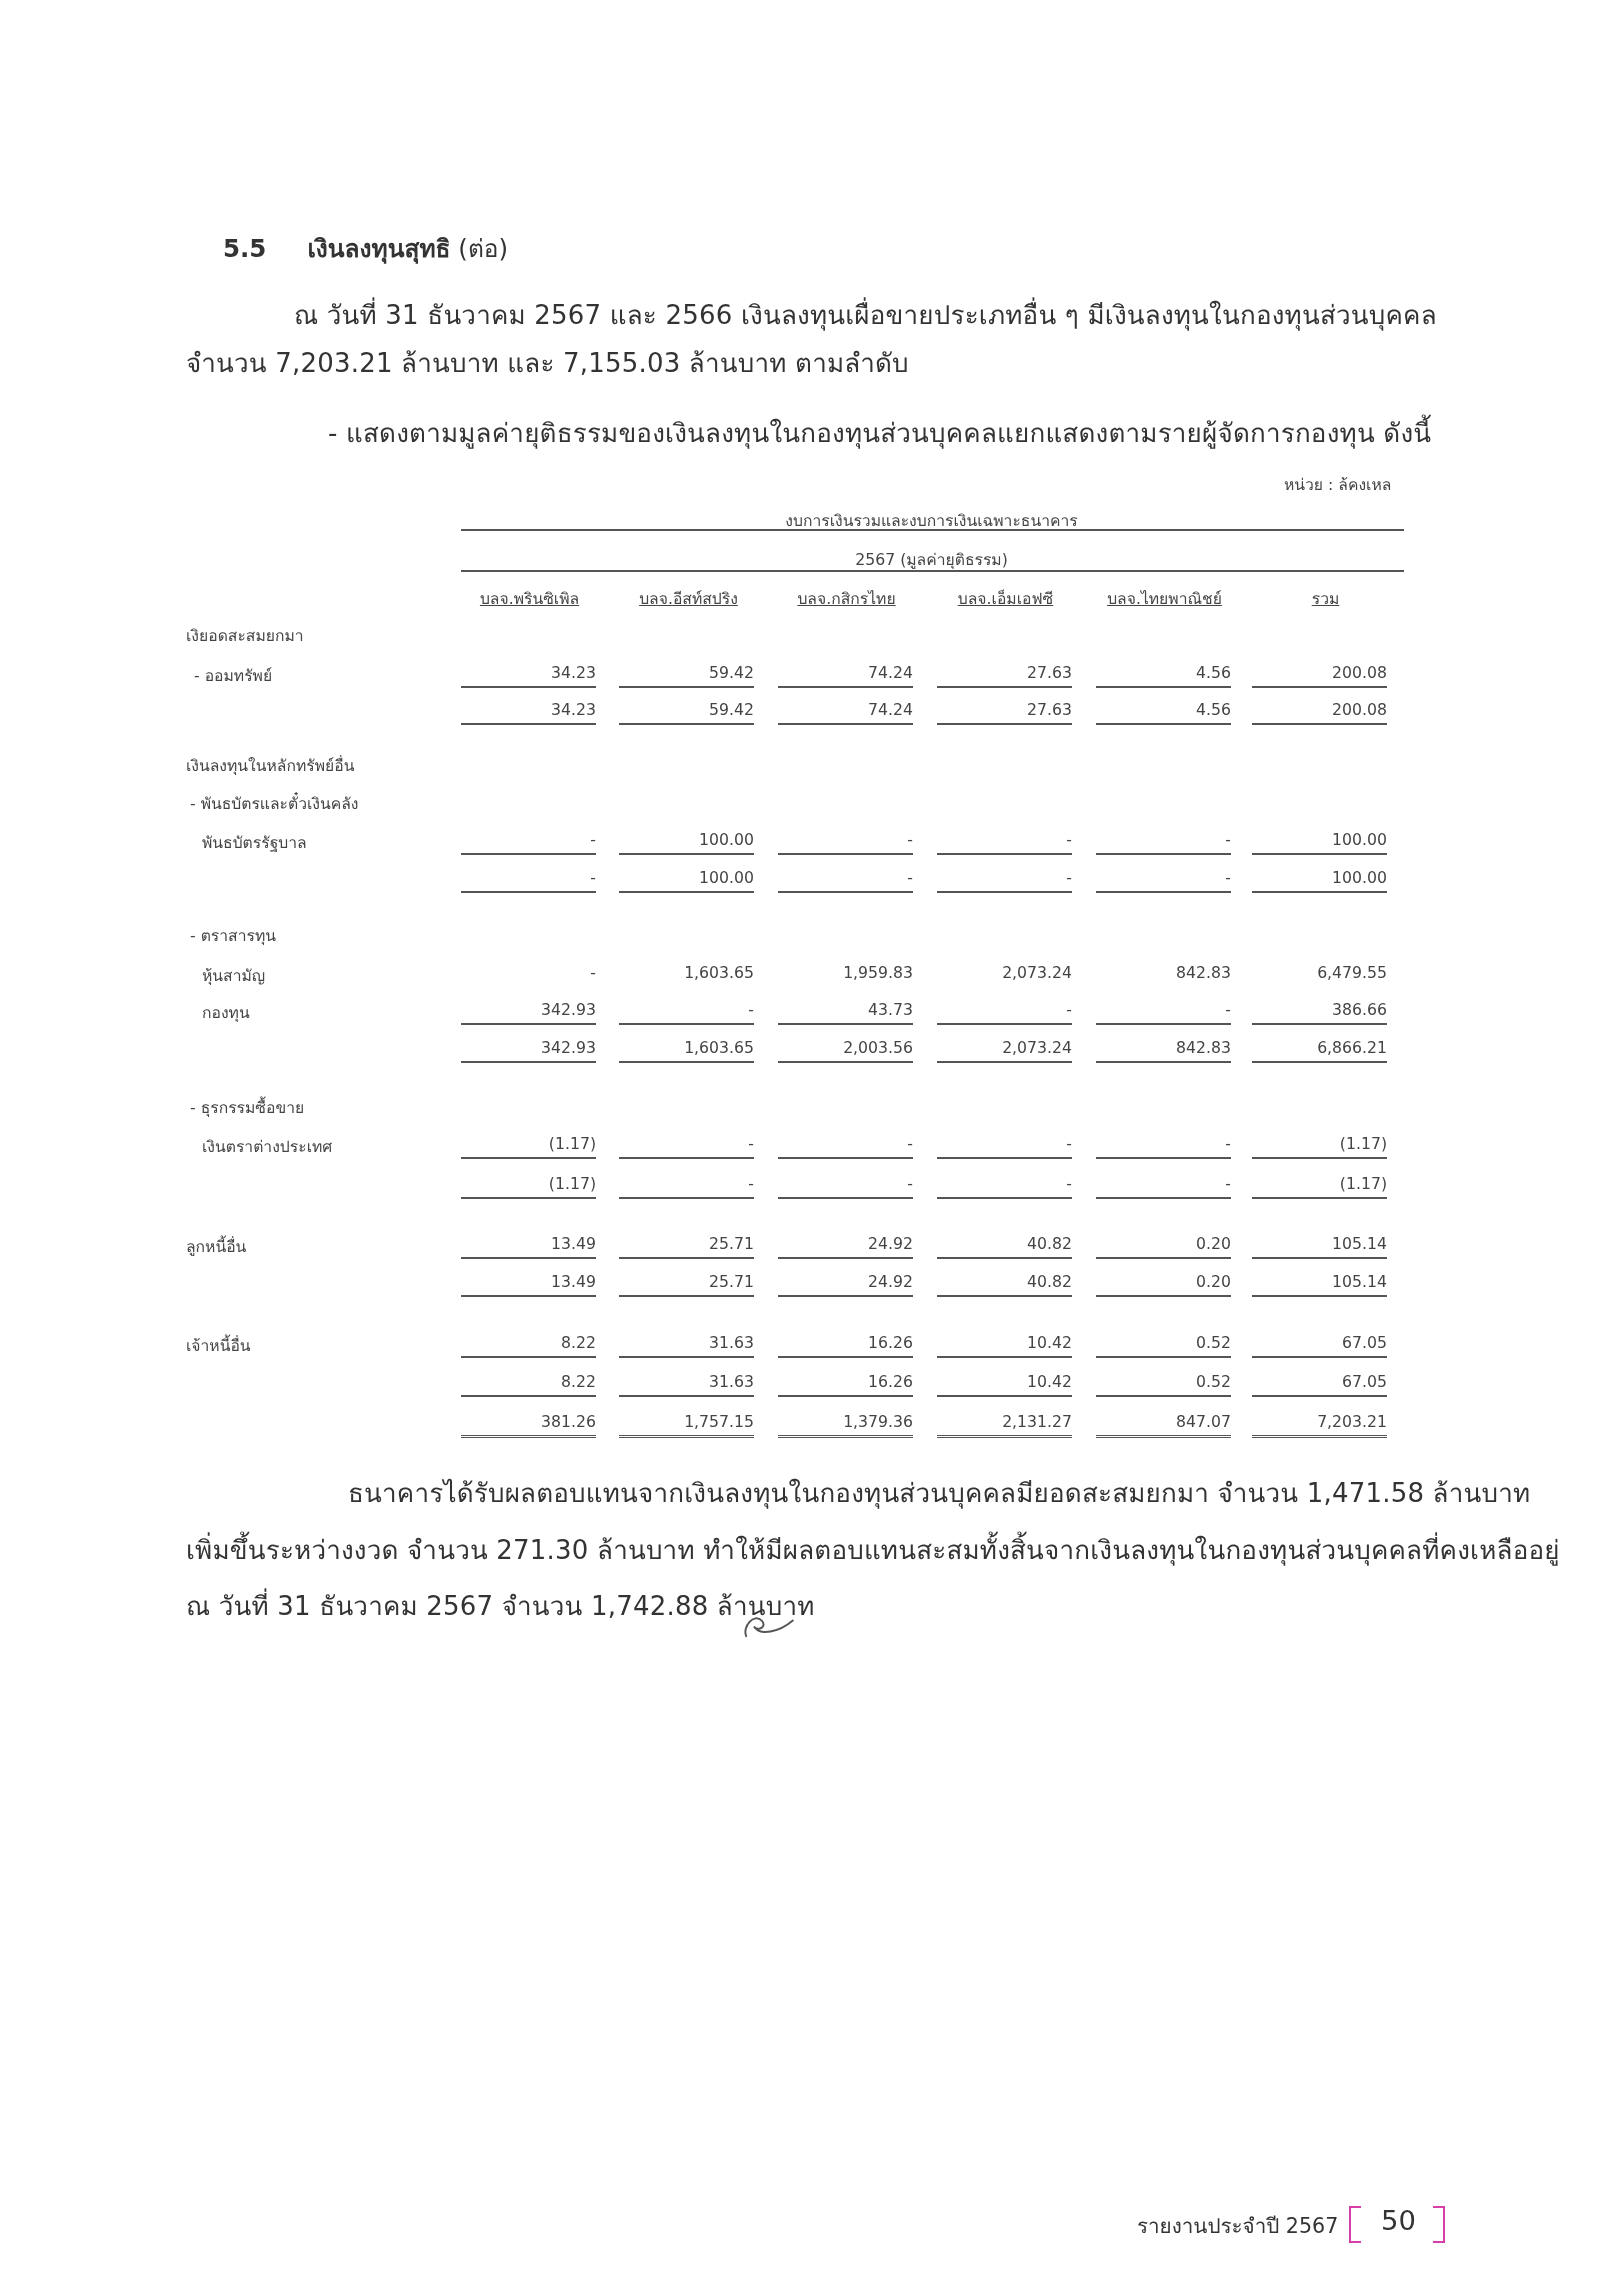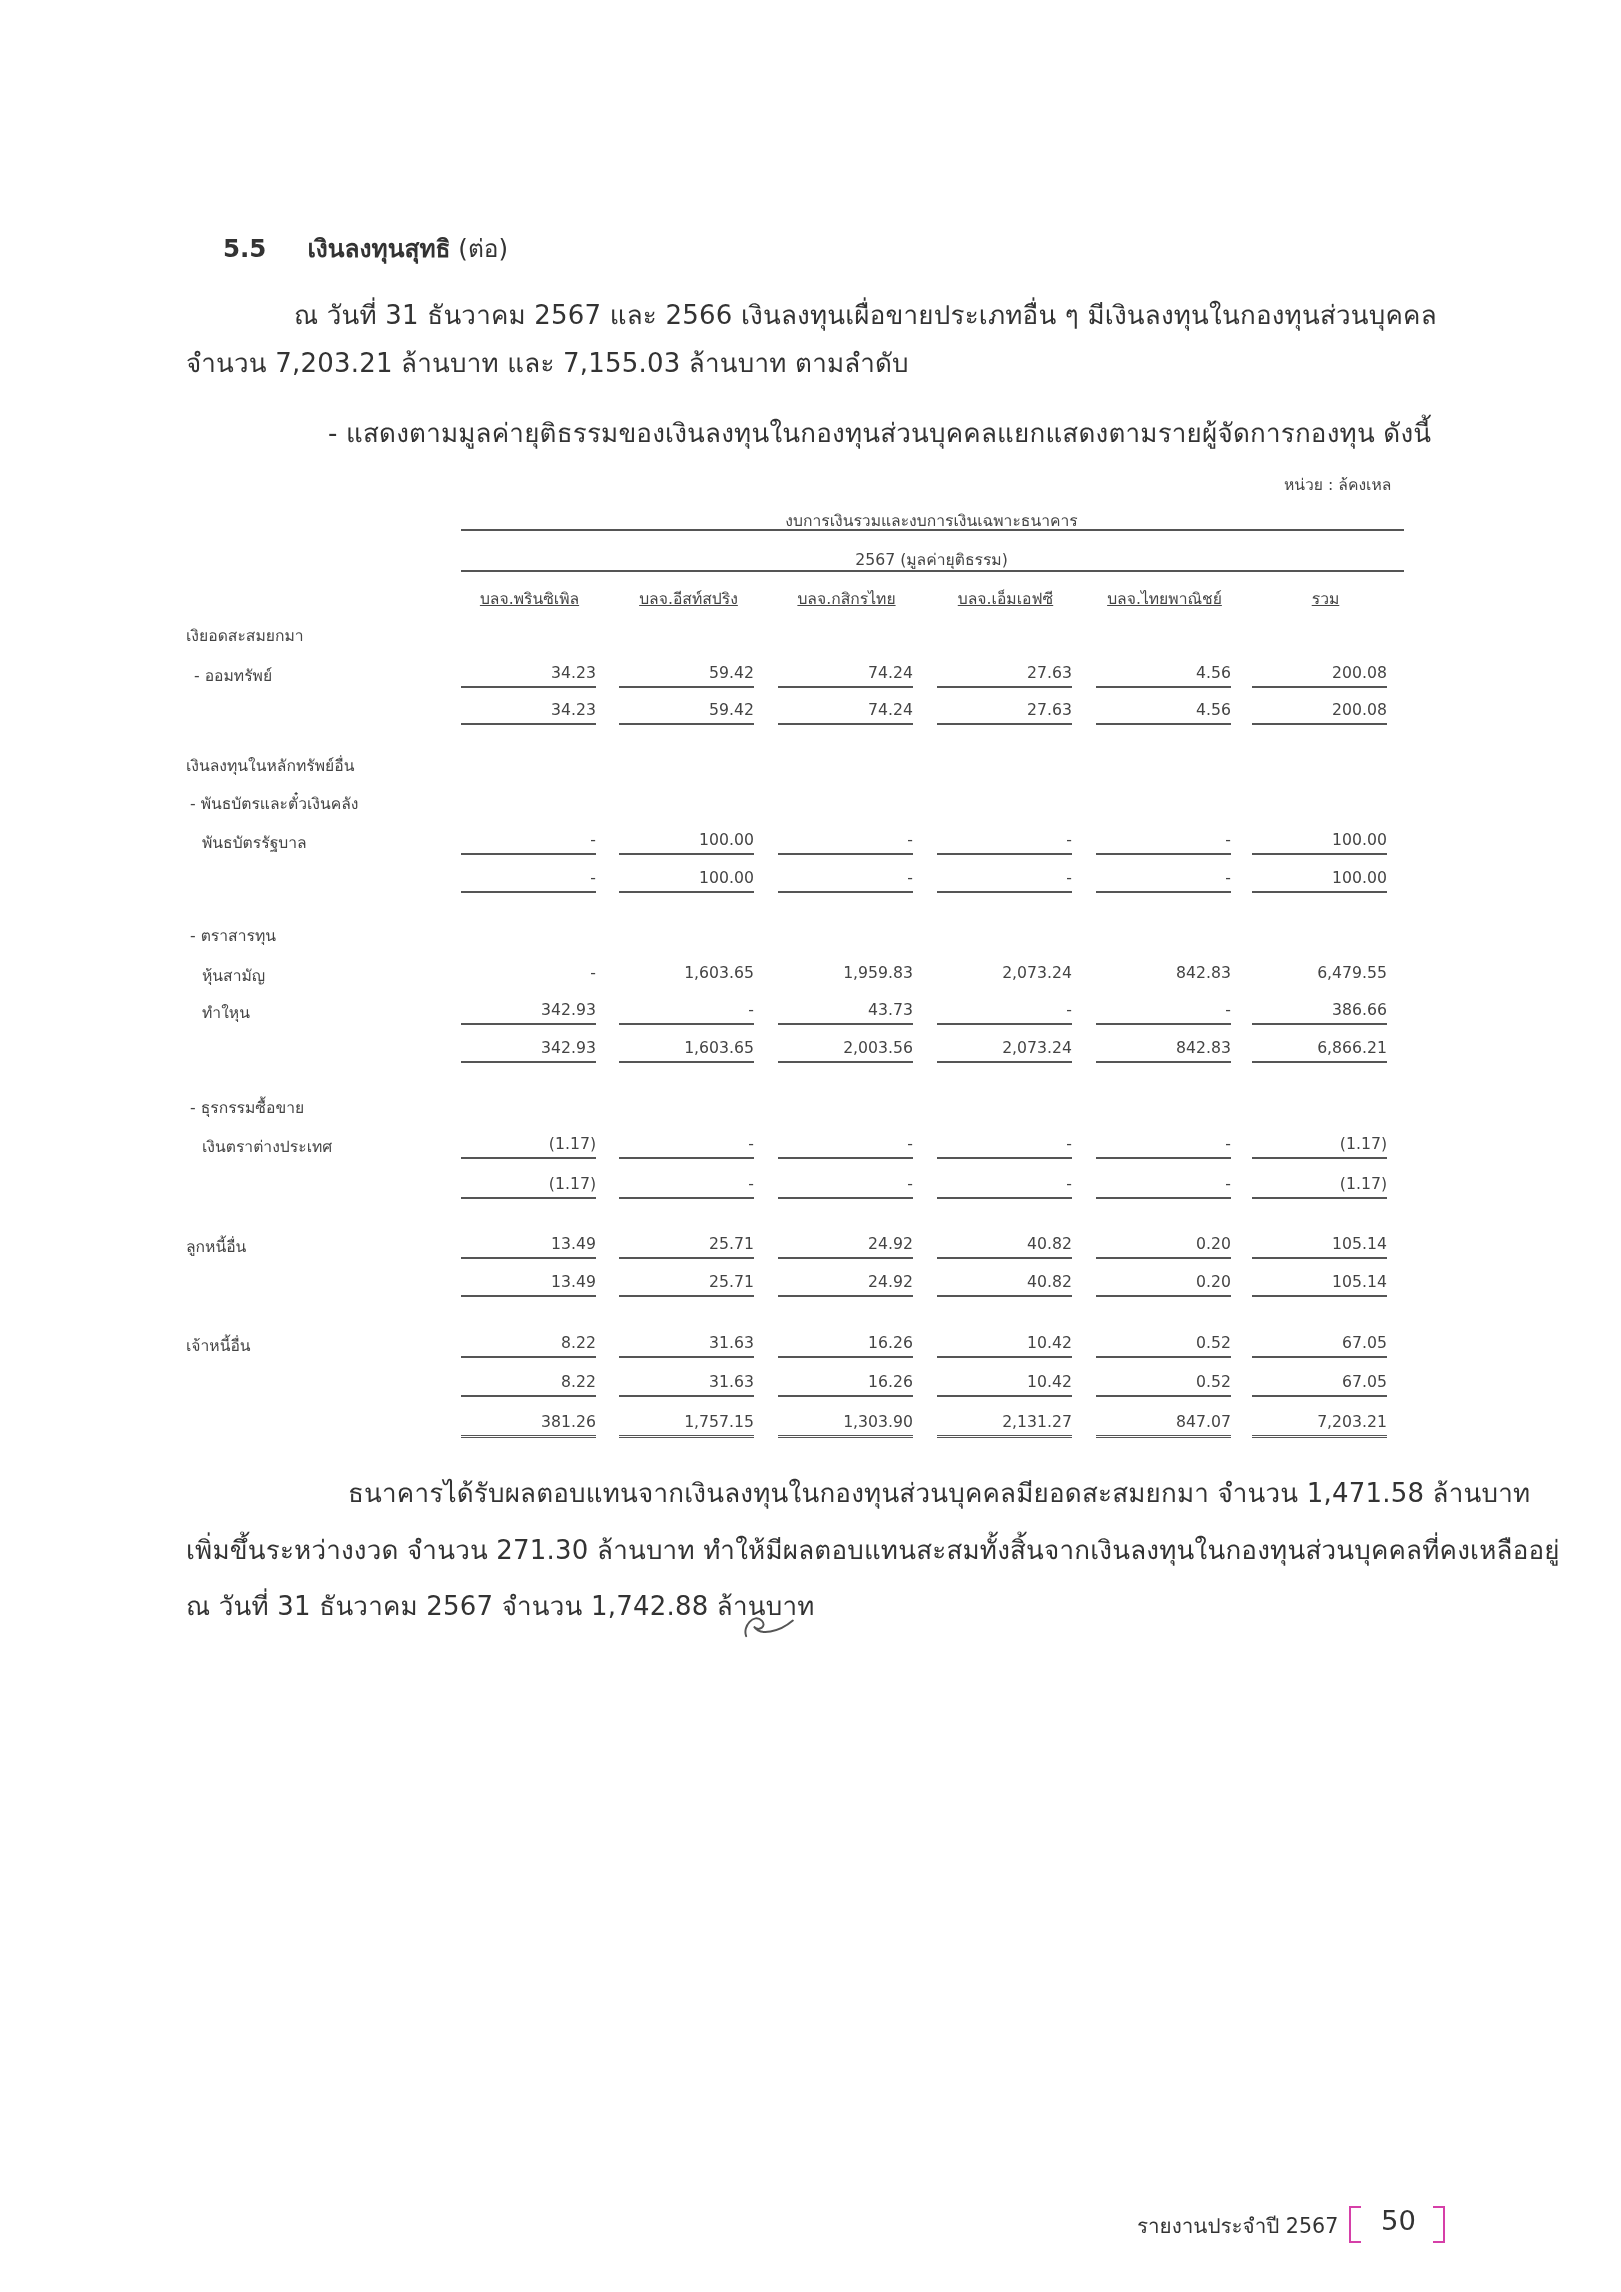--- a/index.html
+++ b/index.html
@@ -56,21 +56,21 @@
   <div class="abs colhead" style="left:1247px; top:586px;">รวม</div>
 </div>
 
 <div class="abs rowlabel" style="left:186px; top:623px;">เงิยอดสะสมยกมา</div>
 <div class="abs rowlabel" style="left:194px; top:663px;">- ออมทรัพย์</div>
 <div class="abs rowlabel" style="left:186px; top:753px;">เงินลงทุนในหลักทรัพย์อื่น</div>
 <div class="abs rowlabel" style="left:190px; top:791px;">- พันธบัตรและตั๋วเงินคลัง</div>
 <div class="abs rowlabel" style="left:202px; top:830px;">พันธบัตรรัฐบาล</div>
 <div class="abs rowlabel" style="left:190px; top:923px;text-align:right;">- ตราสารทุน</div>
 <div class="abs rowlabel" style="left:202px; top:963px;">หุ้นสามัญ</div>
-<div class="abs rowlabel" style="left:202px; top:1000px;">ทำใหุน</div>
+<div class="abs rowlabel" style="left:202px; top:1000px;">กองทุน</div>
 <div class="abs rowlabel" style="left:190px; top:1095px;">- ธุรกรรมซื้อขาย</div>
 <div class="abs rowlabel" style="left:202px; top:1134px;">เงินตราต่างประเทศ</div>
 <div class="abs rowlabel" style="left:186px; top:1234px;">ลูกหนี้อื่น</div>
 <div class="abs rowlabel" style="left:186px; top:1333px;">เจ้าหนี้อื่น</div>
 
 <div id="value-rows">
     <div>
       <div class="cell ul" style="left: 461px; top: 663px;">34.23</div>
       <div class="cell ul" style="left: 619px; top: 663px;">59.42</div>
       <div class="cell ul" style="left: 778px; top: 663px;">74.24</div>
@@ -170,21 +170,21 @@
       <div class="cell ul" style="left: 461px; top: 1372px;">8.22</div>
       <div class="cell ul" style="left: 619px; top: 1372px;">31.63</div>
       <div class="cell ul" style="left: 778px; top: 1372px;">16.26</div>
       <div class="cell ul" style="left: 937px; top: 1372px;">10.42</div>
       <div class="cell ul" style="left: 1096px; top: 1372px;">0.52</div>
       <div class="cell ul" style="left: 1252px; top: 1372px;">67.05</div>
     </div>
     <div>
       <div class="cell dul" style="left: 461px; top: 1412px;">381.26</div>
       <div class="cell dul" style="left: 619px; top: 1412px;">1,757.15</div>
-      <div class="cell dul" style="left: 778px; top: 1412px;">1,303.90</div>
+      <div class="cell dul" style="left: 778px; top: 1412px;">1,379.36</div>
       <div class="cell dul" style="left: 937px; top: 1412px;">2,131.27</div>
       <div class="cell dul" style="left: 1096px; top: 1412px;">847.07</div>
       <div class="cell dul" style="left: 1252px; top: 1412px;">7,203.21</div>
     </div>
   </div>
 
 <div class="abs para" style="left:348px; top:1472px;">ธนาคารได้รับผลตอบแทนจากเงินลงทุนในกองทุนส่วนบุคคลมียอดสะสมยกมา จำนวน 1,471.58 ล้านบาท</div>
 <div class="abs para" style="left:186px; top:1529px;">เพิ่มขึ้นระหว่างงวด จำนวน 271.30 ล้านบาท ทำให้มีผลตอบแทนสะสมทั้งสิ้นจากเงินลงทุนในกองทุนส่วนบุคคลที่คงเหลืออยู่</div>
 <div class="abs para" style="left:186px; top:1585px;">ณ วันที่ 31 ธันวาคม 2567 จำนวน 1,742.88 ล้านบาท</div>
 

